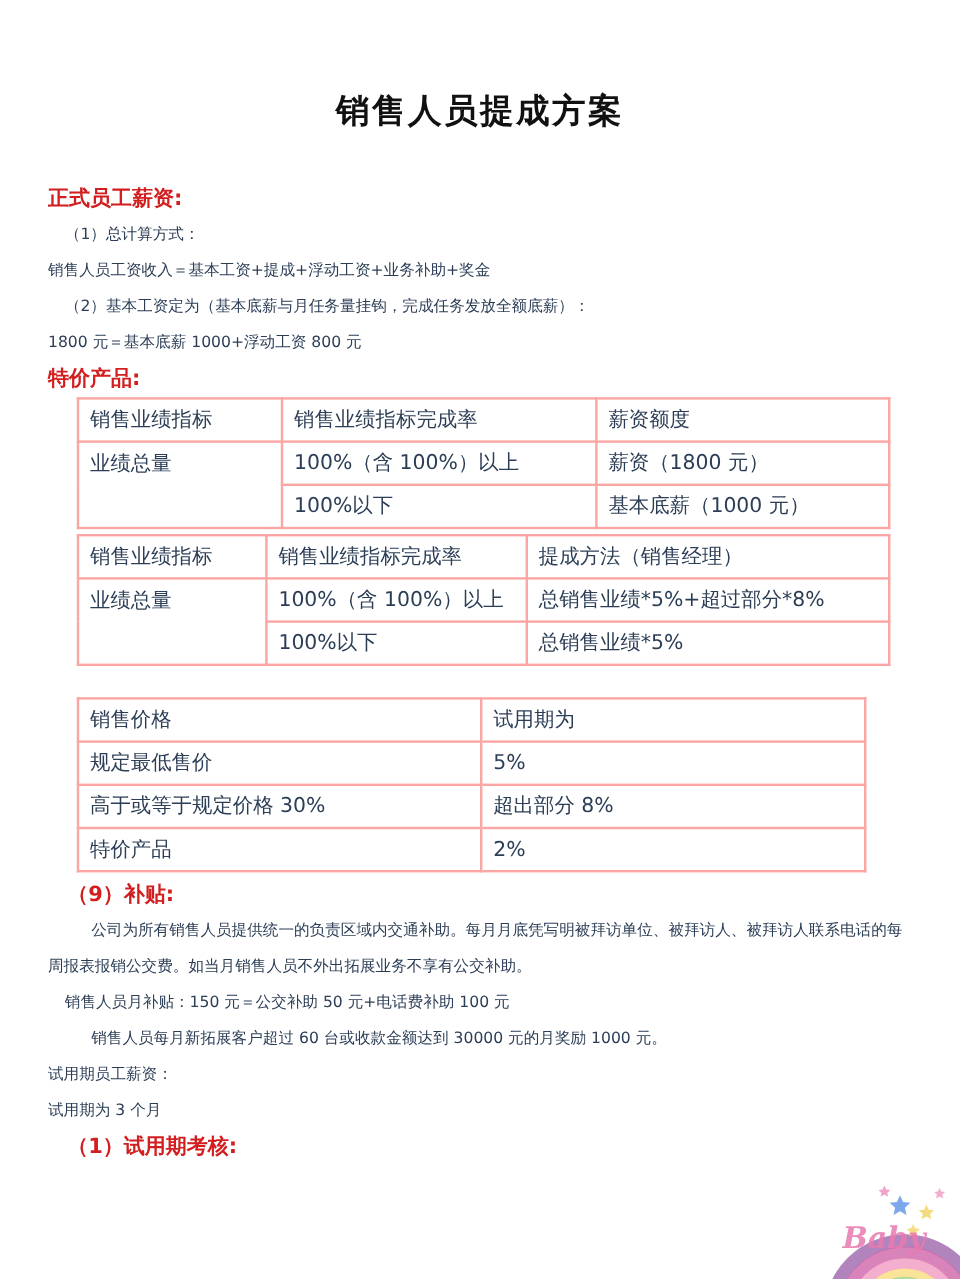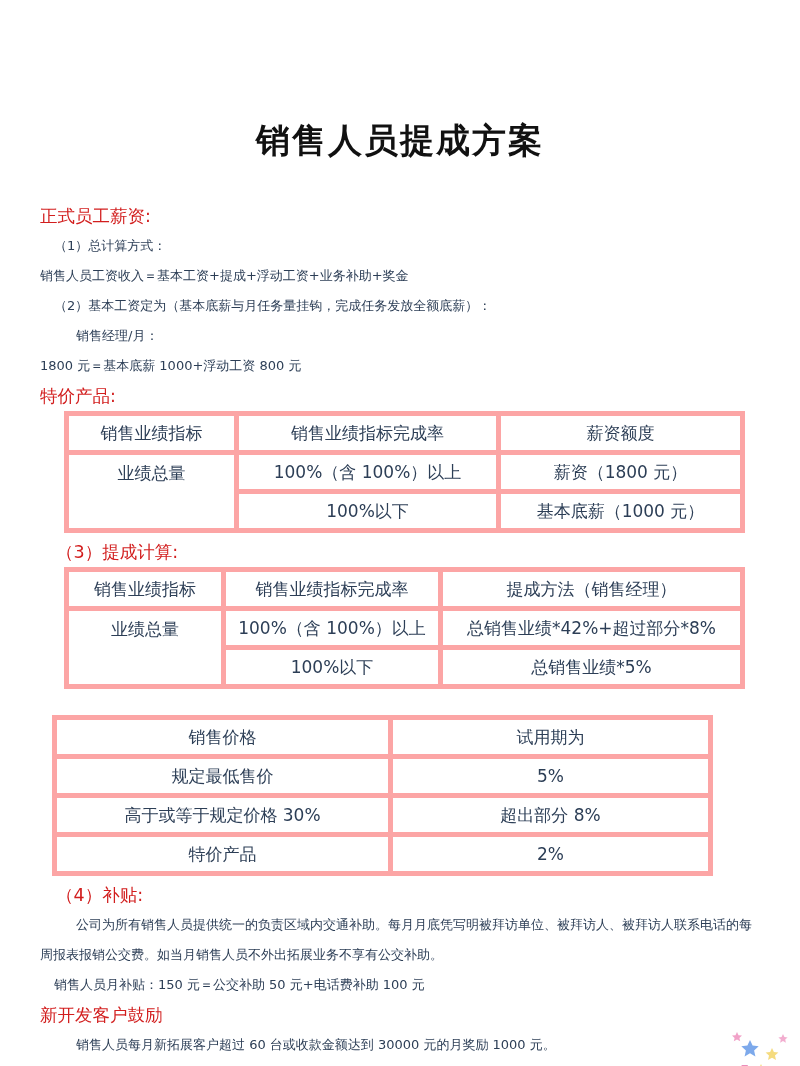--- a/index.html
+++ b/index.html
@@ -8,81 +8,79 @@
     width:800px; height:1066px; position:relative; overflow:hidden;
     font-family:"DejaVu Sans","Liberation Sans",sans-serif;
     color:#2c3e56;
     -webkit-font-smoothing:antialiased;
   }
   .page { position:relative; width:800px; height:1066px; padding:0 40px; }
 
   
   .doc-title{
     text-align:center;
-    font-size:34px;
+    font-size:28px;
     font-weight:bold;
     color:#111111;
     letter-spacing:2px;
     padding-top:78px;
     line-height:1.1;
-    margin-top:44px;
   }
 
   
   .body-line{
     font-size:13px;
     line-height:30px;
     color:#2c3e56;
     white-space:nowrap;
   }
   .body-line.wrap{ white-space:normal; }
   .indent1{ padding-left:14px; }
   .indent2{ padding-left:36px; }
 
   .head-red{
     font-size:17.5px;
-    font-weight:normal;
+    font-weight:bold;
     color:#d21e1e;
     line-height:30px;
     white-space:nowrap;
   }
   .head-red.ind{ padding-left:16px; }
   .small-gap{ height:4px; }
 
   
   table.doc-tbl{
     border-collapse:collapse;
     font-size:17px;
     color:#2c3e56;
     table-layout:fixed;
   }
   table.doc-tbl td{
-    border:5px solid #fca5a5;
+    border:2px solid #fca5a5;
     padding:4px 9px;
     line-height:26px;
     height:32px;
     vertical-align:middle;
     white-space:nowrap;
-    text-align:center;
   }
 
   
   #tbl-salary{ width:676px; margin-left:24px; }
   #tbl-salary col.c1{ width:170px; }
   #tbl-salary col.c2{ width:262px; }
   #tbl-salary col.c3{ width:244px; }
 
   
   #tbl-commission{ width:676px; margin-left:24px; }
   #tbl-commission col.c1{ width:157px; }
   #tbl-commission col.c2{ width:217px; }
   #tbl-commission col.c3{ width:302px; }
 
   
-  #tbl-price{ width:656px; margin-left:12px; }
+  #tbl-price{ width:656px; margin-left:24px; }
   #tbl-price col.c1{ width:336px; }
   #tbl-price col.c2{ width:320px; }
 
   
   .watermark{
     position:absolute;
     right:-6px; bottom:-14px;
     width:118px; height:96px;
     pointer-events:none;
     opacity:.92;
@@ -94,21 +92,20 @@
 <div class="page">
 
   <h1 class="doc-title">销售人员提成方案</h1>
 
   <div style="height:42px"></div>
 
   <div class="head-red">正式员工薪资:</div>
   <div class="body-line indent1">（1）总计算方式：</div>
   <div class="body-line">销售人员工资收入＝基本工资+提成+浮动工资+业务补助+奖金</div>
   <div class="body-line indent1">（2）基本工资定为（基本底薪与月任务量挂钩，完成任务发放全额底薪）：</div>
-  <div class="body-line indent2">销售经理/月：</div>
   <div class="body-line">1800 元＝基本底薪 1000+浮动工资 800 元</div>
 
   <div class="head-red">特价产品:</div>
   <table class="doc-tbl" id="tbl-salary">
     <colgroup>
         <col class="c1">
         <col class="c2">
         <col class="c3">
       </colgroup>
     <tbody>
@@ -124,37 +121,36 @@
       </tr>
       <tr>
         <td>100%以下</td>
         <td>基本底薪（1000 元）</td>
       </tr>
     </tbody>
   </table>
 
   <div class="small-gap"></div>
 
-  <div class="head-red ind">（3）提成计算:</div>
   <table class="doc-tbl" id="tbl-commission">
     <colgroup>
         <col class="c1">
         <col class="c2">
         <col class="c3">
       </colgroup>
     <tbody>
       <tr>
         <td>销售业绩指标</td>
         <td>销售业绩指标完成率</td>
         <td>提成方法（销售经理）</td>
       </tr>
       <tr>
         <td rowspan="2" style="vertical-align:top;padding-top:5px;">业绩总量</td>
         <td>100%（含 100%）以上</td>
-        <td>总销售业绩*42%+超过部分*8%</td>
+        <td>总销售业绩*5%+超过部分*8%</td>
       </tr>
       <tr>
         <td>100%以下</td>
         <td>总销售业绩*5%</td>
       </tr>
     </tbody>
   </table>
 
   <div style="height:26px"></div>
 
@@ -178,25 +174,24 @@
       </tr>
       <tr>
         <td>特价产品</td>
         <td>2%</td>
       </tr>
     </tbody>
   </table>
 
   <div class="small-gap"></div>
 
-  <div class="head-red ind">（4）补贴:</div>
+  <div class="head-red ind">（9）补贴:</div>
   <div class="body-line wrap" style="text-indent:36px;">公司为所有销售人员提供统一的负责区域内交通补助。每月月底凭写明被拜访单位、被拜访人、被拜访人联系电话的每周报表报销公交费。如当月销售人员不外出拓展业务不享有公交补助。</div>
   <div class="body-line indent1">销售人员月补贴：150 元＝公交补助 50 元+电话费补助 100 元</div>
 
-  <div class="head-red">新开发客户鼓励</div>
   <div class="body-line wrap" style="text-indent:36px;">销售人员每月新拓展客户超过 60 台或收款金额达到 30000 元的月奖励 1000 元。</div>
 
   <div class="body-line">试用期员工薪资：</div>
   <div class="body-line">试用期为 3 个月</div>
   <div class="head-red ind">（1）试用期考核:</div>
 
   <div class="watermark">
     <svg viewBox="0 0 118 96" width="118" height="96" aria-hidden="true">
       <defs>
         <clipPath id="wmclip">

